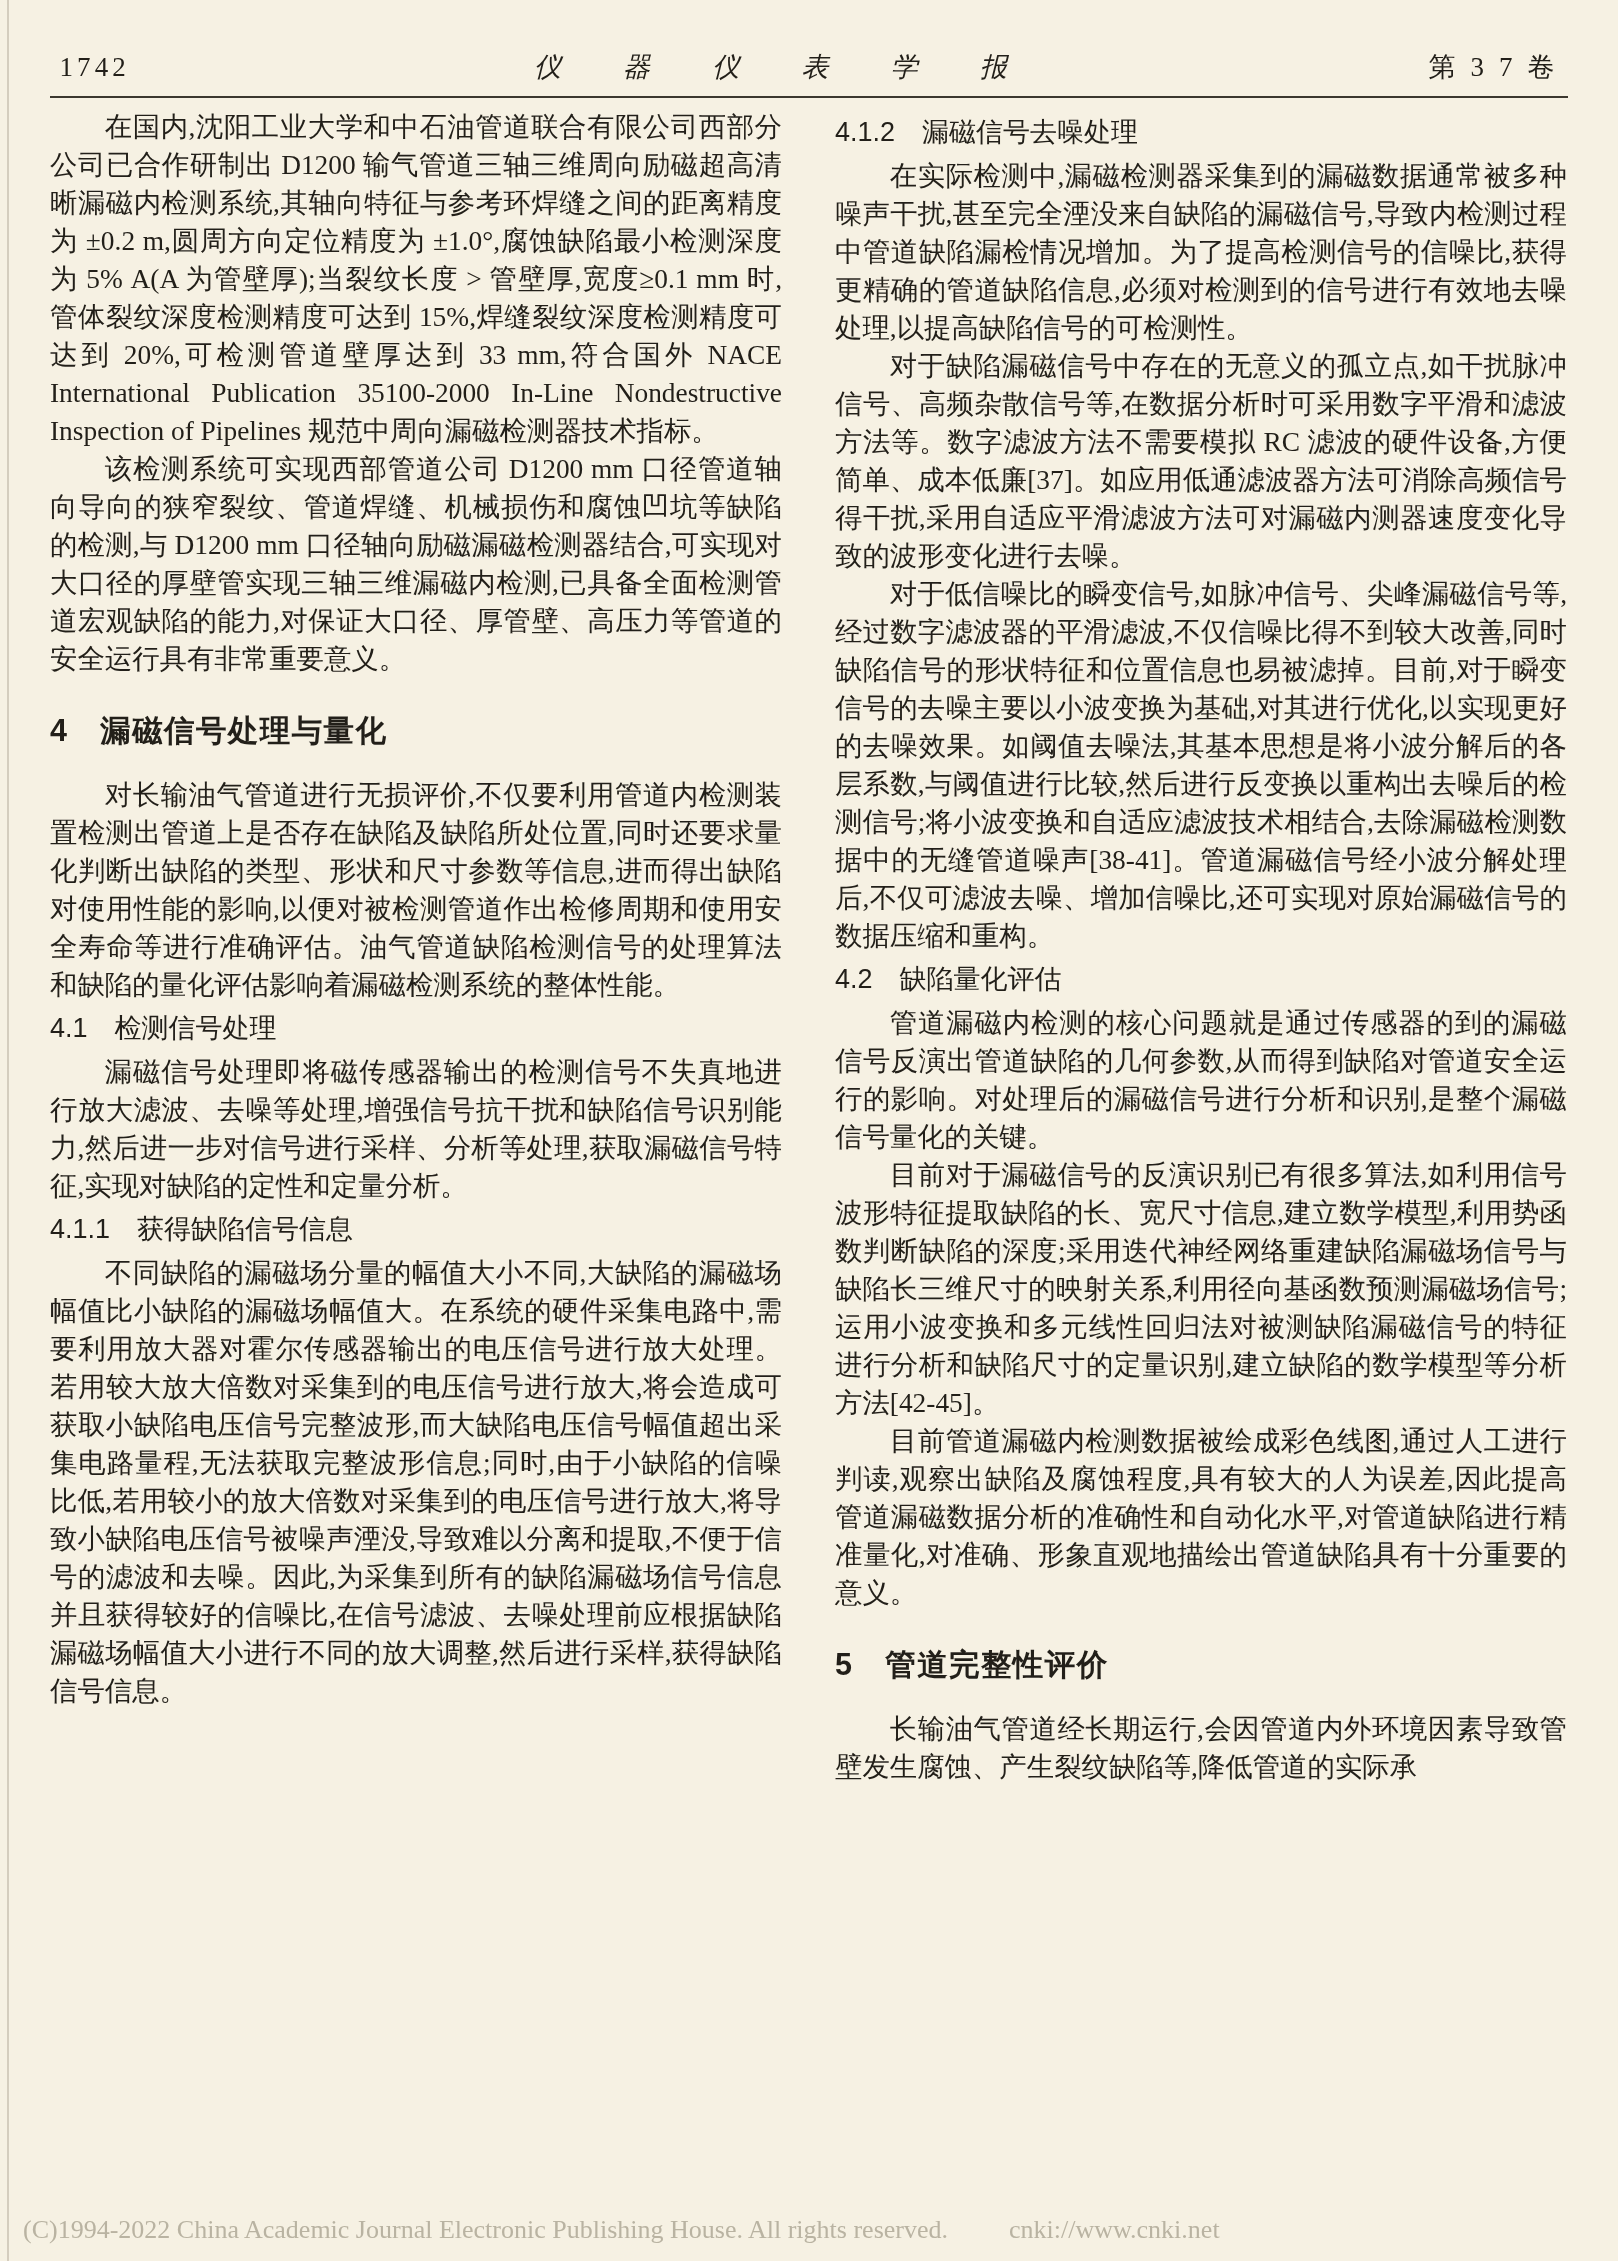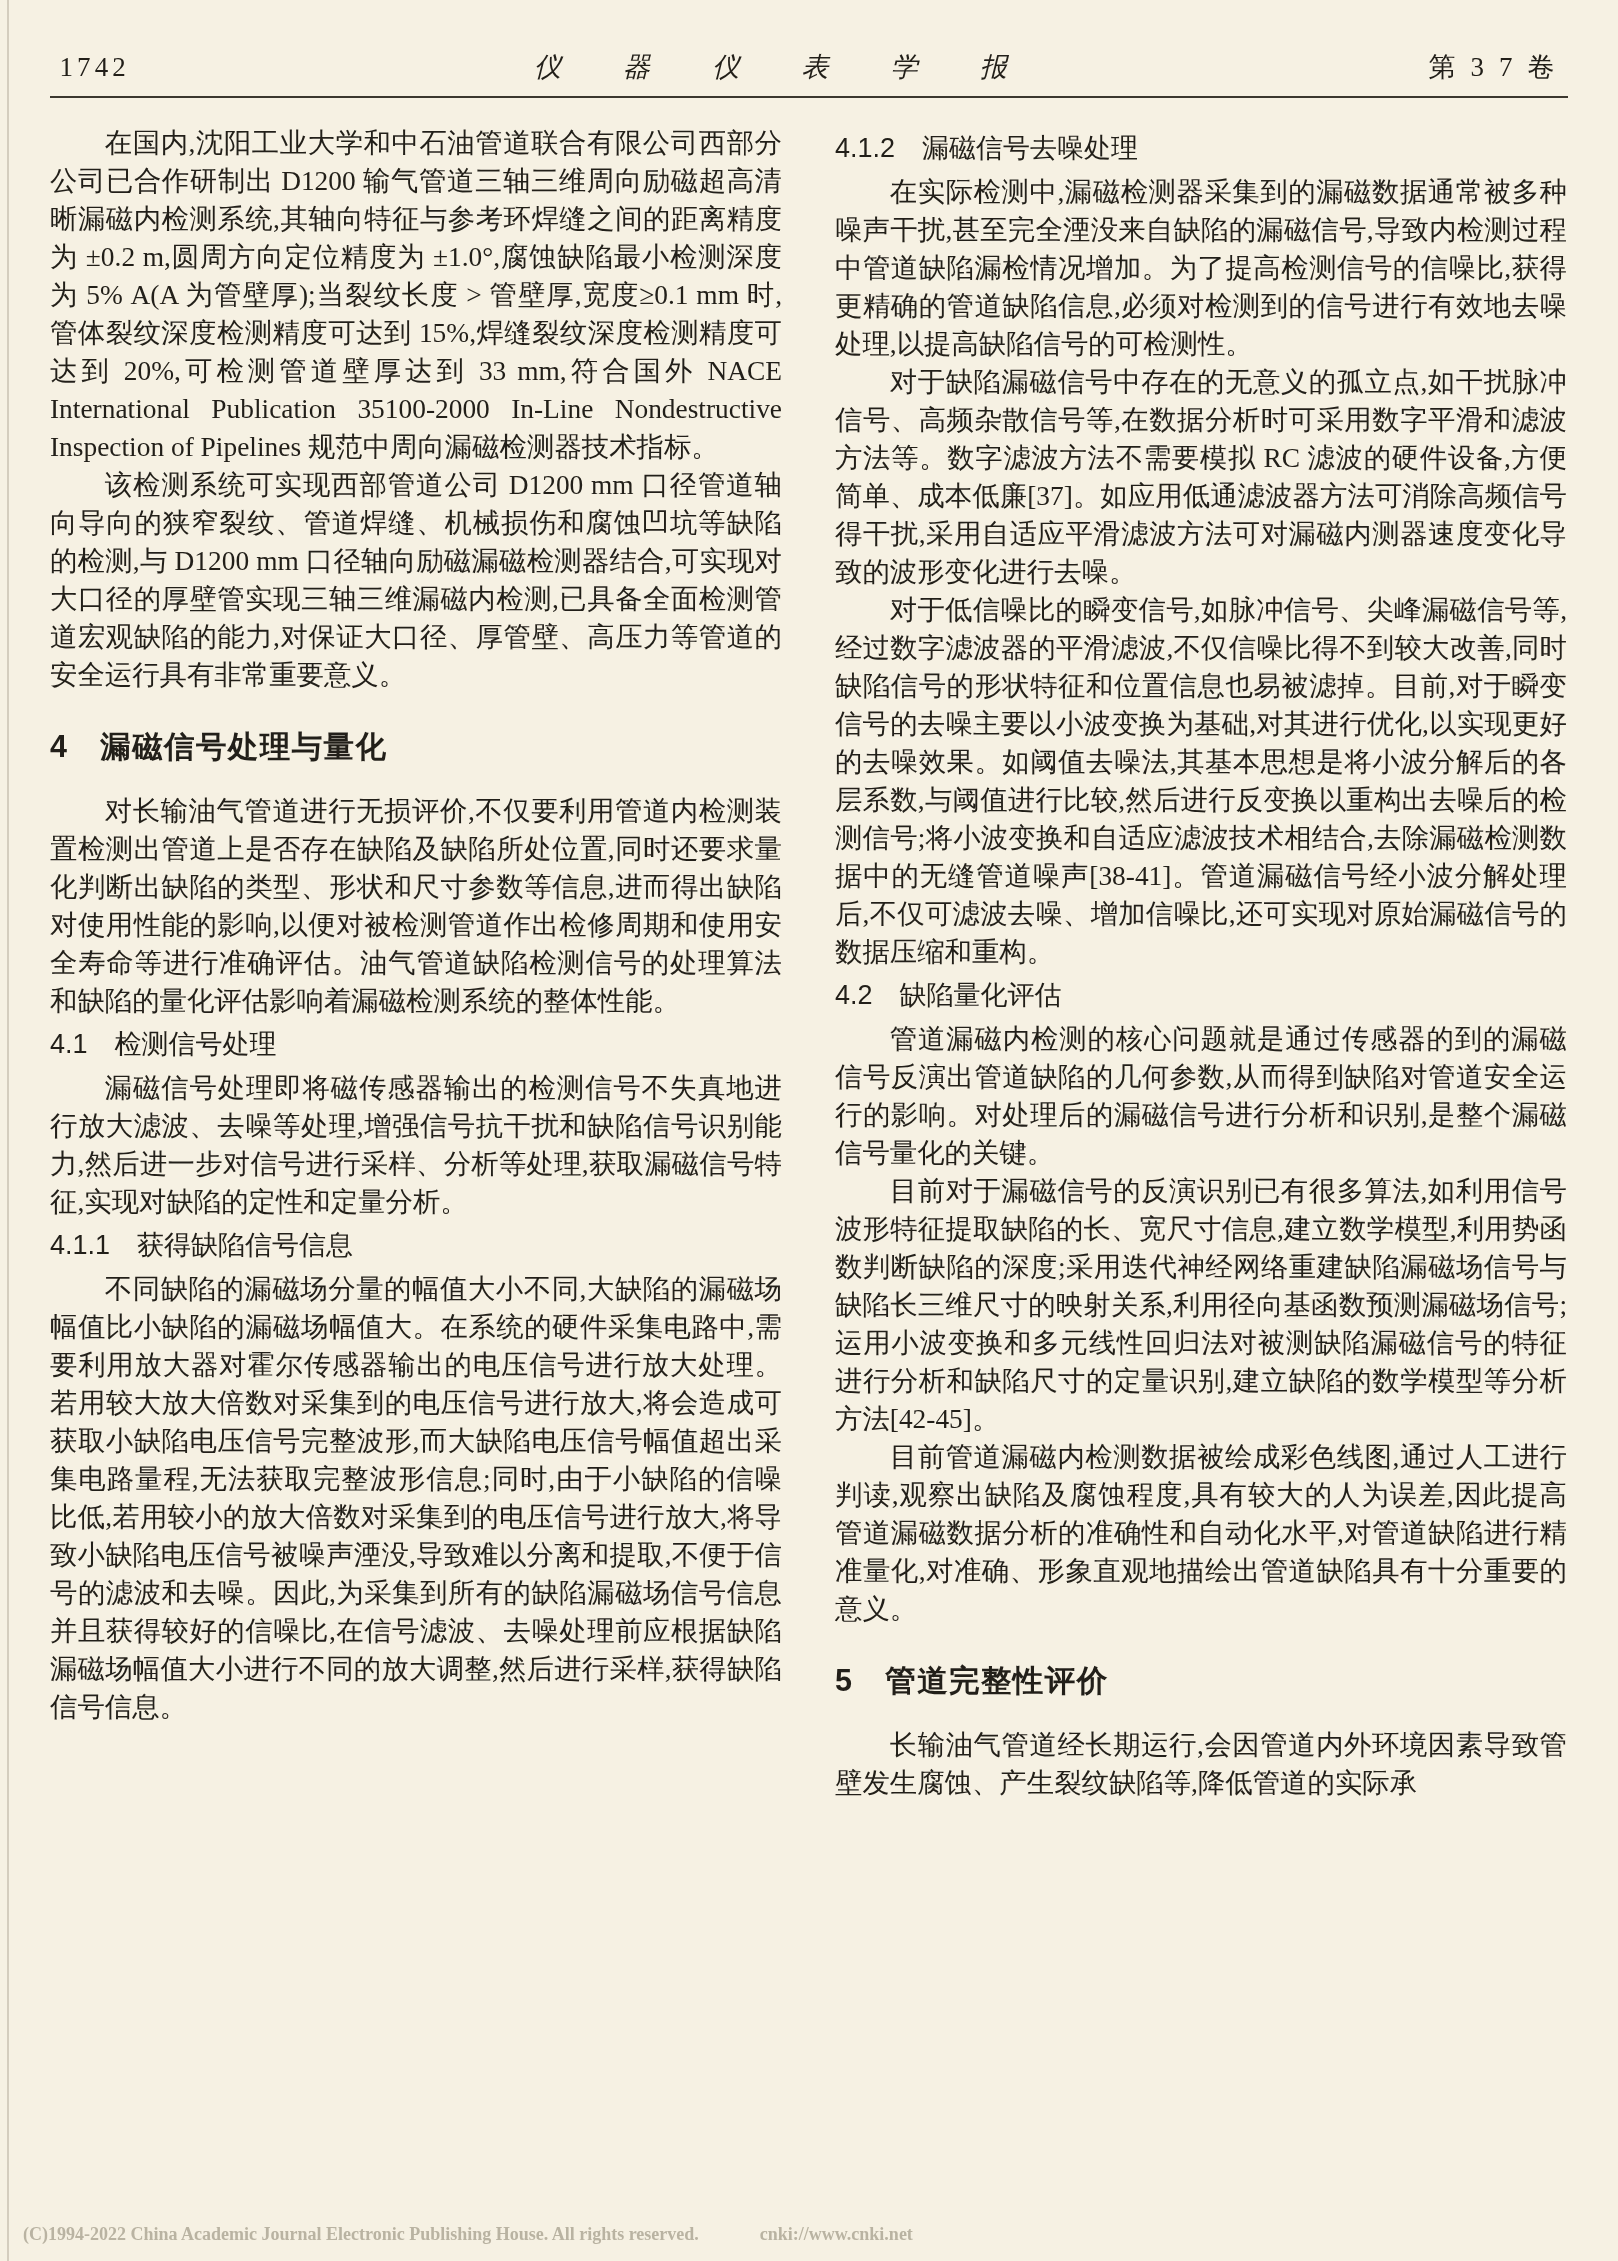--- a/index.html
+++ b/index.html
@@ -22,21 +22,21 @@
   }
   .header{
     display:flex;justify-content:space-between;align-items:baseline;
     font-size:27px;
     padding:0 9.5px 11px 9.5px;
     border-bottom:2px solid #3c382f;
   }
   .header .journal{letter-spacing:17.6px;font-style:italic;}
   .header .pageno,.header .volume{letter-spacing:4.1px;}
   .columns{
-    display:flex;gap:53px;margin-top:26px;
+    display:flex;gap:53px;margin-top:10px;
   }
   .col{
     width:732px;
     font-size:27.4px;
     line-height:38px;
     text-align:justify;
   }
   .para{margin:0;text-indent:2em;}
   h2.sec{
     font-family:"Liberation Sans","DejaVu Sans",sans-serif;
@@ -45,24 +45,23 @@
     text-align:left;letter-spacing:1.4px;
   }
   h3.sub{
     font-family:"Liberation Sans","DejaVu Sans",sans-serif;
     font-size:27px;font-weight:normal;
     margin:5.4px 0 5.4px 0;
     text-align:left;
   }
   .footer{
     position:absolute;left:23px;bottom:16.3px;right:23px;
-    font-size:18px;color:#b9b3a2;
+    font-size:26px;color:#b9b3a2;
     display:flex;gap:61px;align-items:flex-end;
     font-family:"Liberation Serif","DejaVu Serif",serif;
-    font-weight:bold;
   }
 </style>
 </head>
 <body>
 
 <div class="scan-edge"></div>
 
 <div class="page">
 
   <div class="header">

